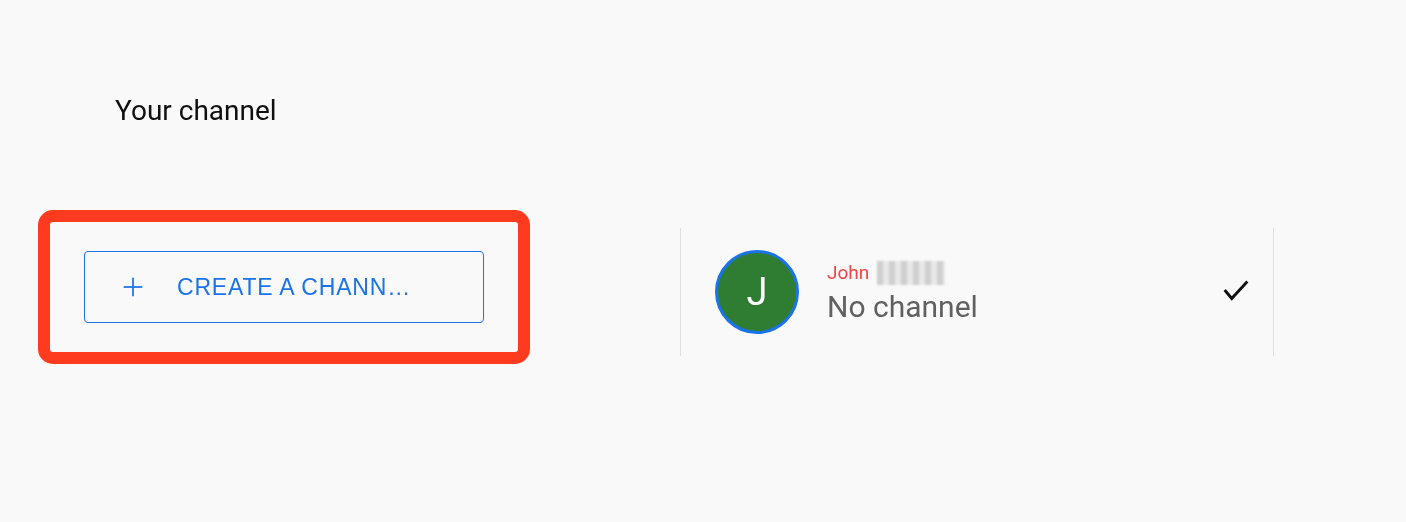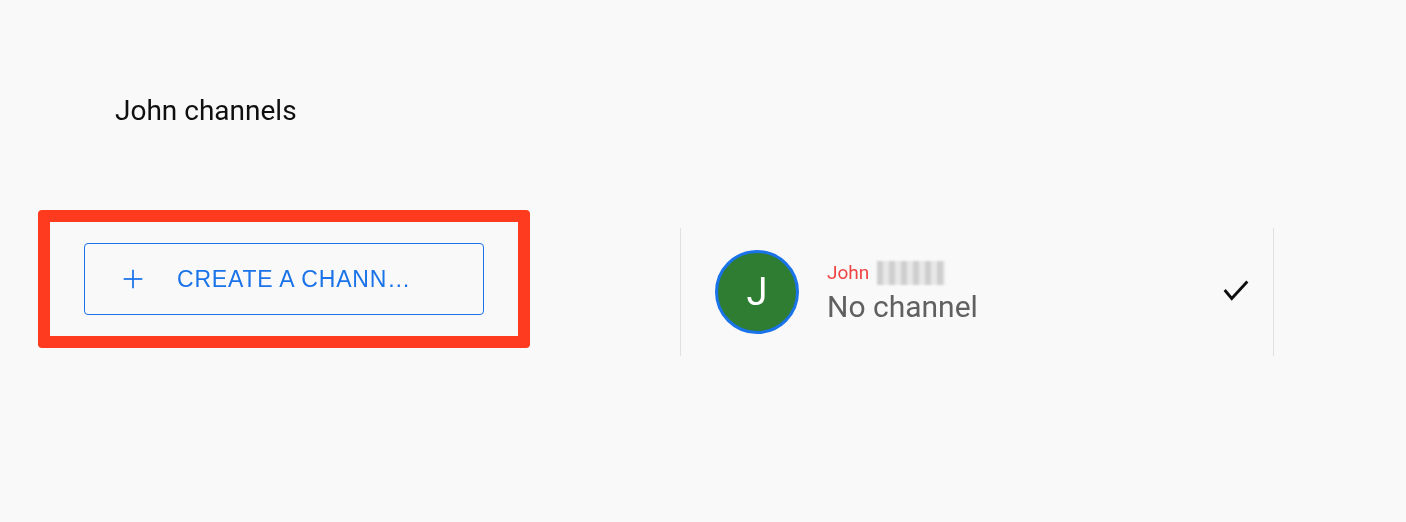--- a/index.html
+++ b/index.html
@@ -20,23 +20,23 @@
       top: 94px;
       font-size: 28px;
       font-weight: 400;
       color: #0f0f0f;
     }
     .highlight-box {
       position: absolute;
       left: 38px;
       top: 210px;
       width: 492px;
-      height: 138px;
+      height: 154px;
       border: 12px solid #ff3b1f;
-      border-radius: 4px;
+      border-radius: 15px;
       display: flex;
       align-items: center;
       justify-content: center;
     }
     .create-button {
       width: 400px;
       height: 72px;
       border: 1.5px solid #1a73e8;
       border-radius: 4px;
       background: transparent;
@@ -121,21 +121,21 @@
     }
     .check-icon {
       margin-left: auto;
       color: #0f0f0f;
       flex-shrink: 0;
     }
   </style>
 </head>
 <body>
 
-<div class="page-title">John channels</div>
+<div class="page-title">Your channel</div>
 
 <div class="highlight-box">
   <button class="create-button">
     <span class="plus-icon">
       <svg width="28" height="28" viewBox="0 0 24 24" fill="none" stroke="currentColor" stroke-width="1.5">
         <line x1="12" y1="4" x2="12" y2="20"></line>
         <line x1="4" y1="12" x2="20" y2="12"></line>
       </svg>
     </span>
     <span class="create-label">CREATE A CHANN…</span>

